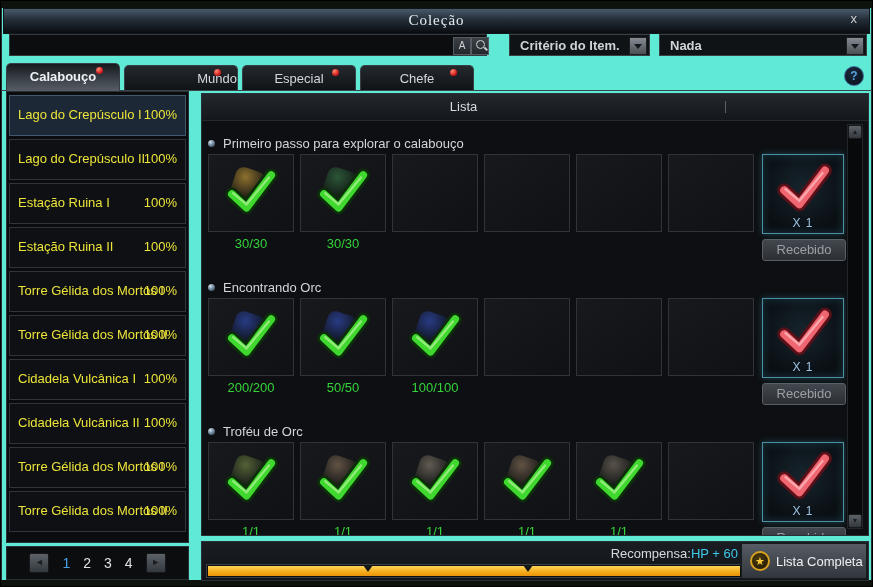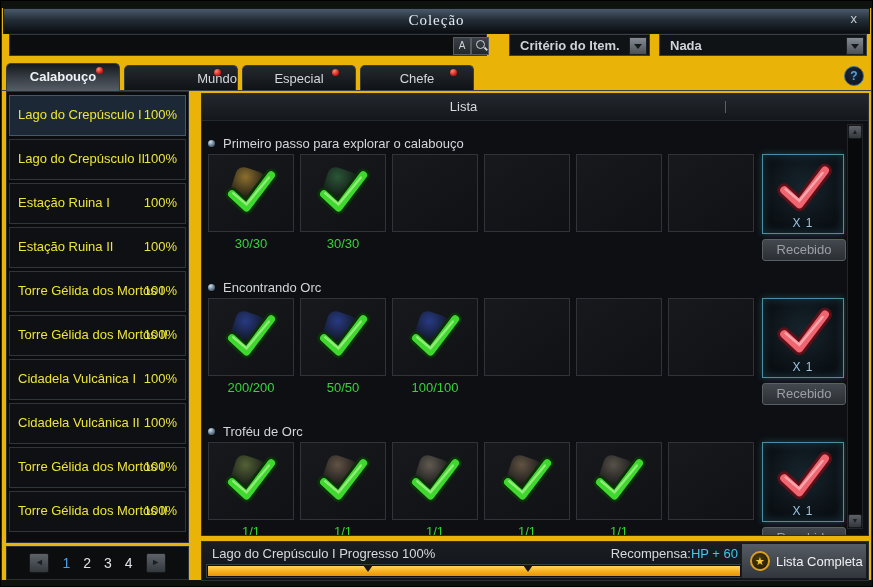--- a/index.html
+++ b/index.html
@@ -1,16 +1,16 @@
 <!DOCTYPE html>
 <html><head>
 <meta charset="utf-8">
 <style>
   html,body{margin:0;padding:0;background:#070a07;font-family:"Liberation Sans",sans-serif;}
-  .window{position:relative;width:873px;height:587px;background:#eab308;border:1px solid #000;
+  .window{position:relative;width:873px;height:587px;background:#5eead4;border:1px solid #000;
           box-shadow:inset 0 0 0 1px #262c33;box-sizing:border-box;overflow:hidden;}
   .topstrip{position:absolute;top:0;left:0;width:100%;height:7px;background:#0d120c;}
   .botstrip{position:absolute;bottom:0;left:0;width:100%;height:6px;background:#0d120c;}
 
   
   .titlebar{position:absolute;top:7px;left:2px;right:2px;height:24px;
             background:linear-gradient(180deg,#4a5a6b 0%,#232d37 45%,#0a0d11 100%);
             border:1px solid #11161b;}
   .title{position:absolute;width:100%;text-align:center;top:3px;color:#e6ecf2;font-size:15px;
          font-family:"Liberation Serif",serif;letter-spacing:1px;}
@@ -422,21 +422,20 @@
           </div>
         </div>
       </div>
     <div class="scrollbar">
       <div class="sb-btn sb-up">▲</div>
       <div class="sb-btn sb-down">▼</div>
     </div>
   </div>
 
   <div class="footer">
-    <div class="f-label">Lago do Crepúsculo I Progresso 100%</div>
     <div class="f-reward">
       <span>Recompensa:</span><span class="cy">HP + 60</span>
     </div>
     <div class="pbar">
       <span class="notch" style="left:155px"></span>
       <span class="notch" style="left:315px"></span>
     </div>
     <div class="complete-btn">
       <span class="star">★</span>
       <span>Lista Completa</span>

